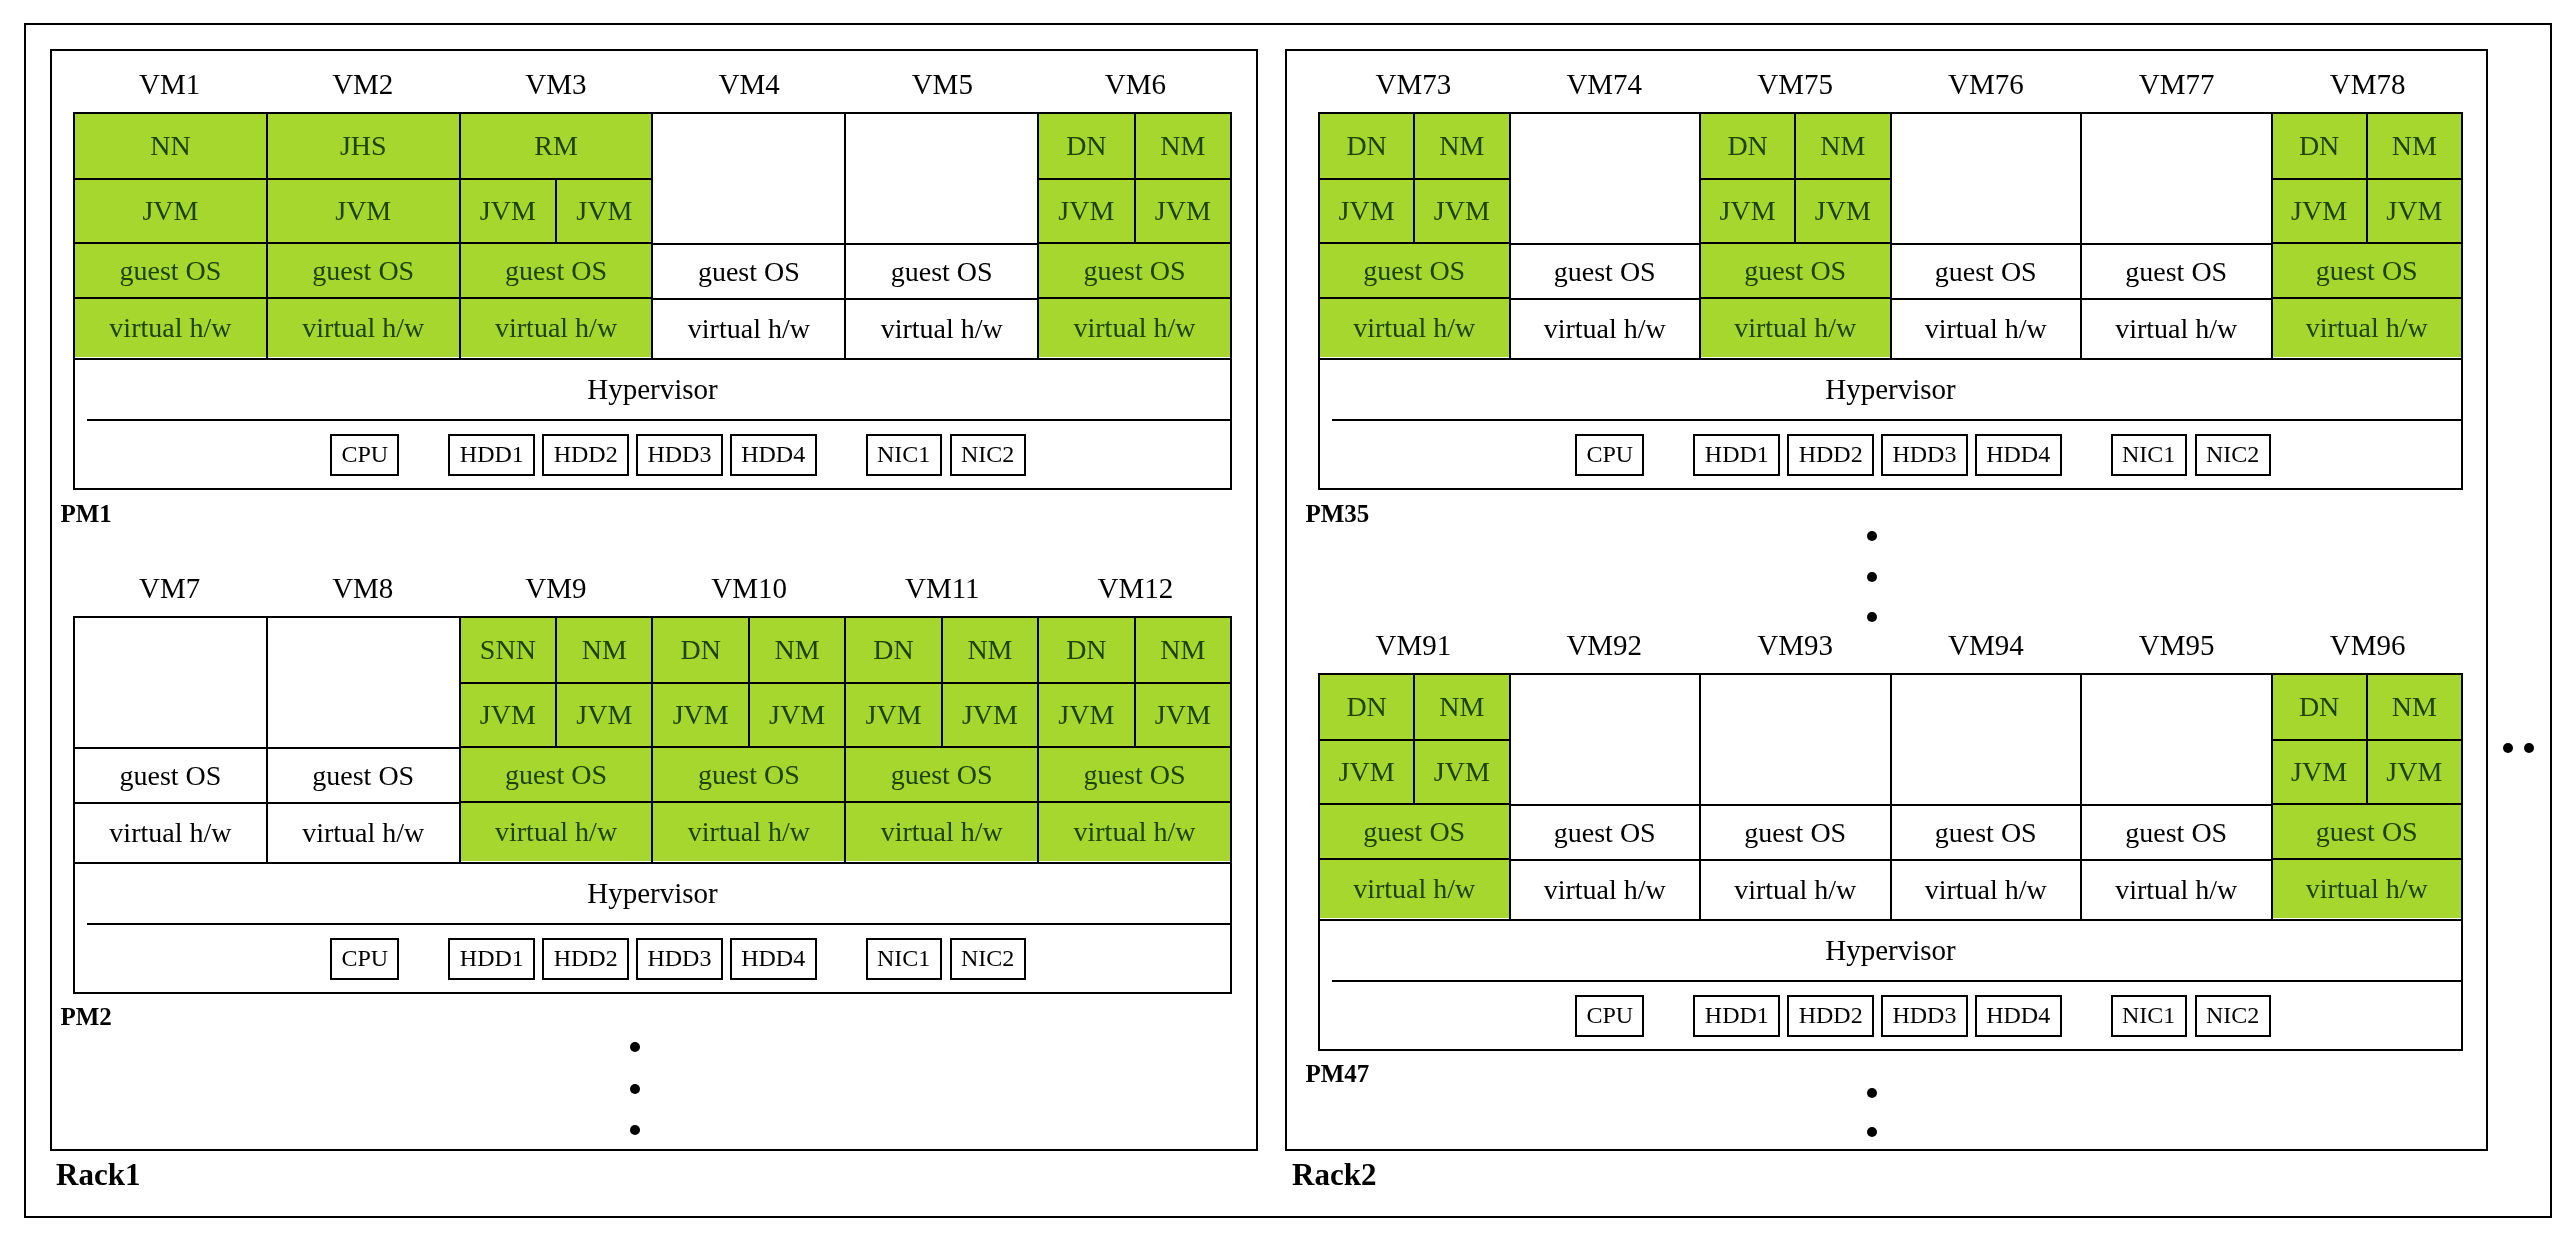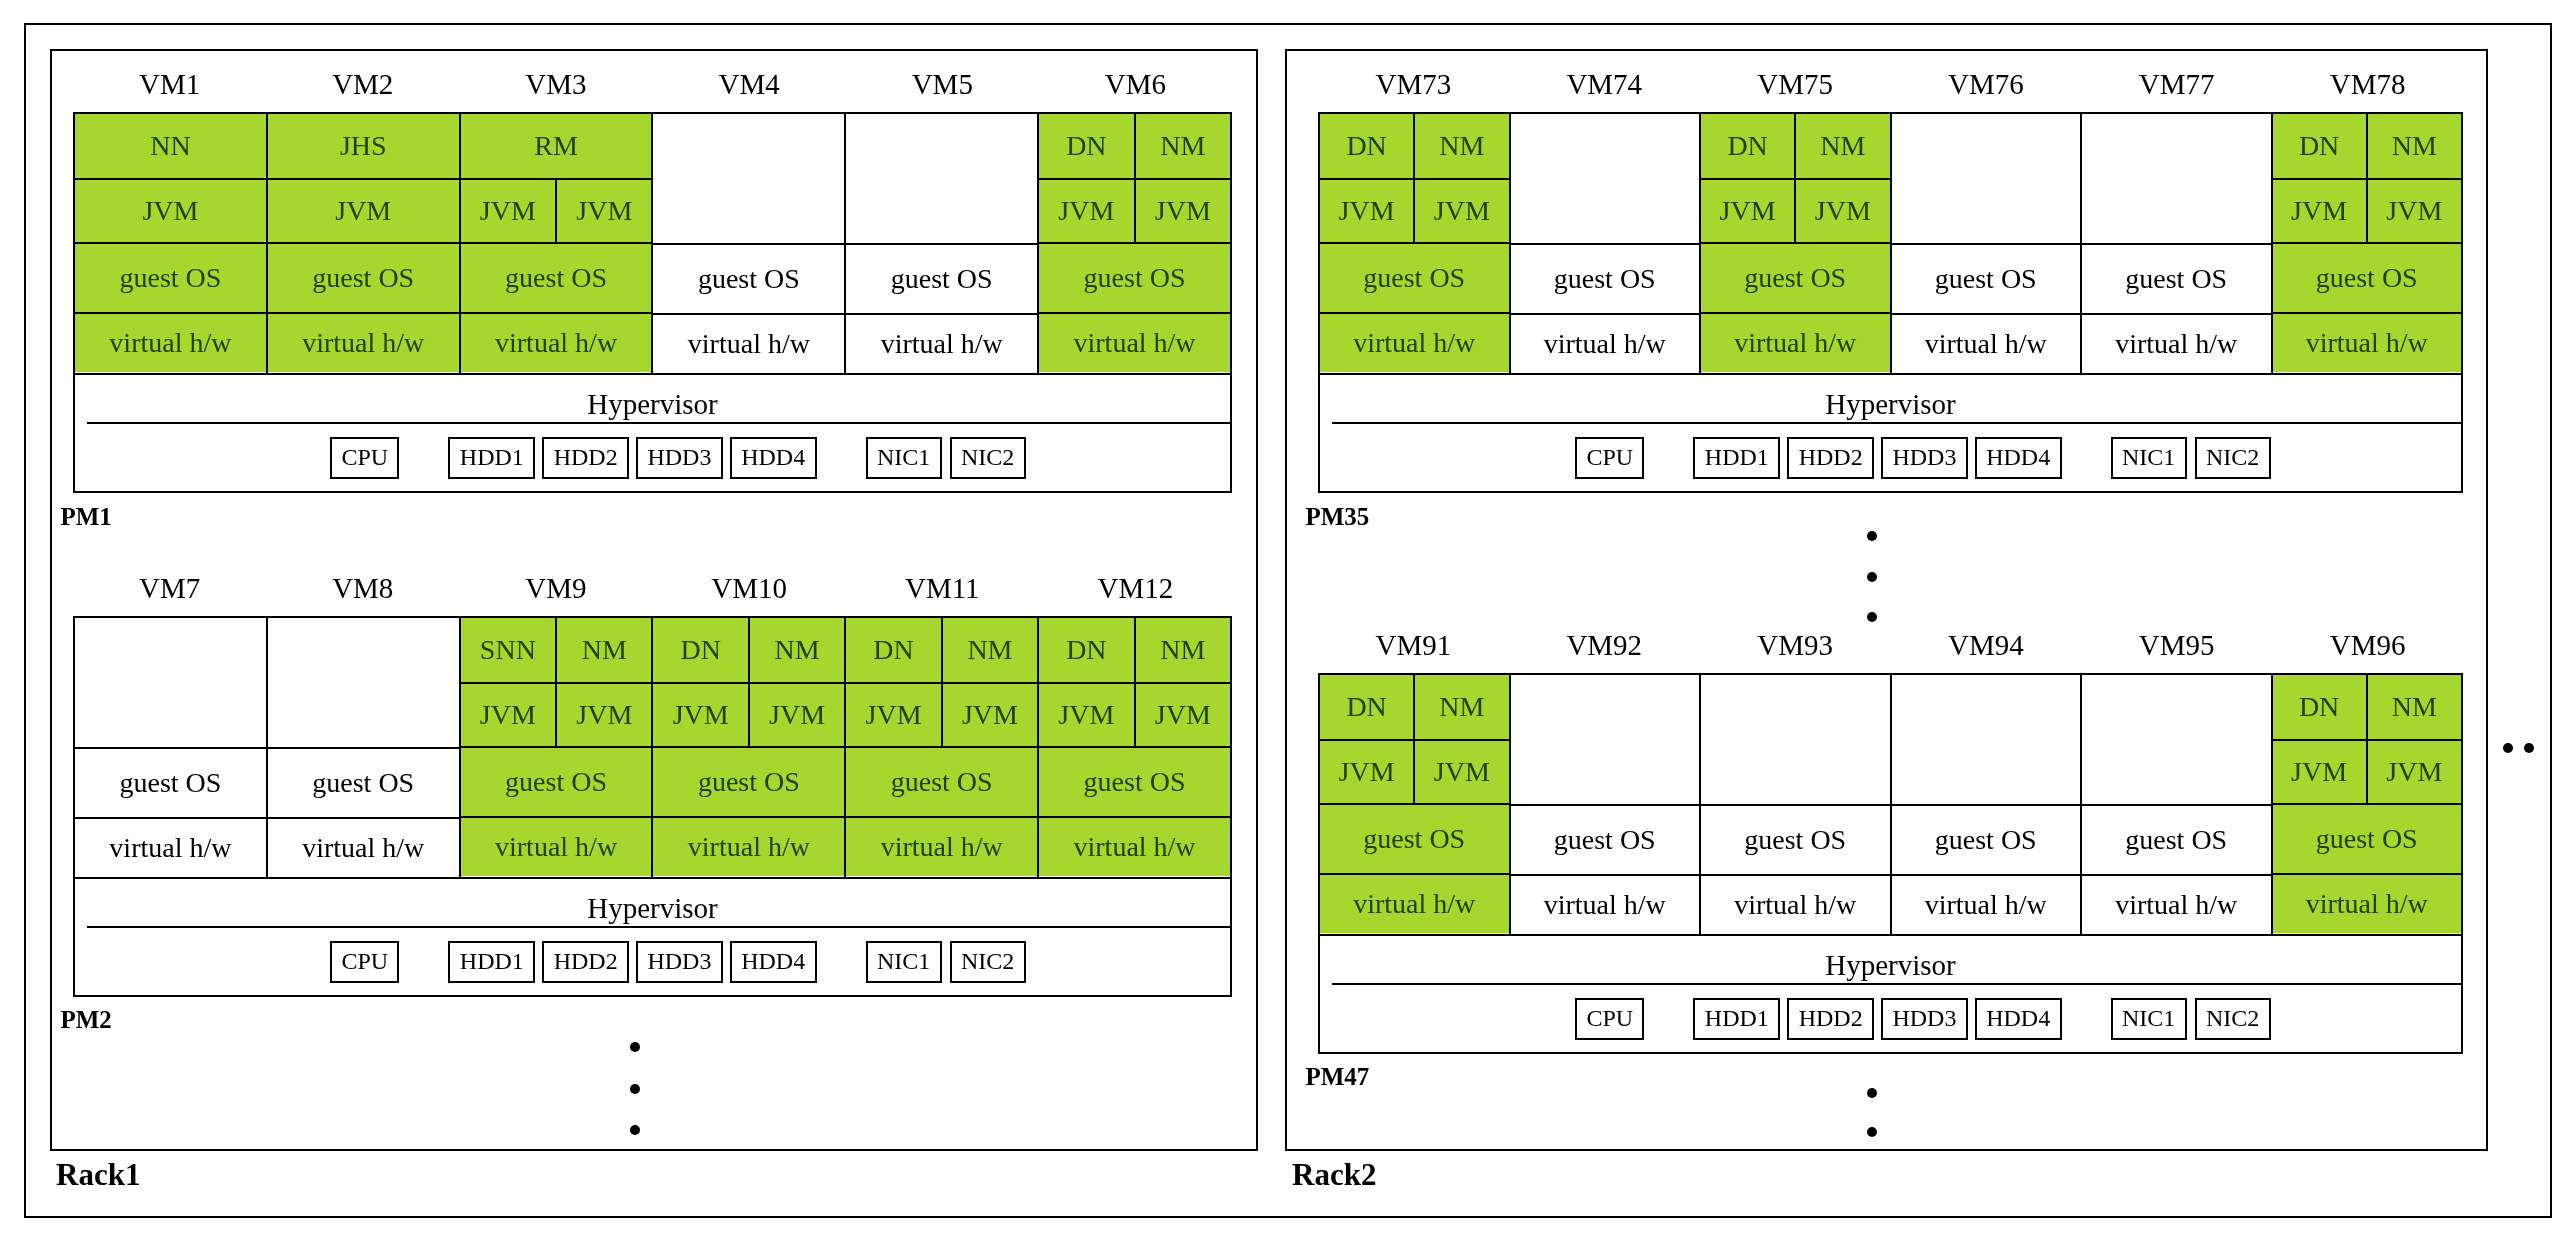--- a/index.html
+++ b/index.html
@@ -13,28 +13,28 @@
   .vm-headers{display:flex;height:55px;align-items:center;font-size:29px;}
   .vm-header{flex:1;text-align:center;}
   .pm-table{border:2.4px solid var(--border);box-sizing:border-box;background:#fff;}
   .vm-cols{display:flex;}
   .vm-col{flex:1;display:flex;flex-direction:column;}
   .vm-col + .vm-col{border-left:2.4px solid var(--border);}
   .row{box-sizing:border-box;}
   .row-app{height:64px;display:flex;border-radius:25px;}
   .row-jvm{height:64px;display:flex;border-top:2.4px solid var(--border);}
   .row-empty{height:129px;}
-  .row-os{height:70px;border-top:2.4px solid var(--border);}
+  .row-os{height:55px;border-top:2.4px solid var(--border);}
   .row-hw{height:60px;border-top:2.4px solid var(--border);}
   .half{flex:1;display:flex;align-items:center;justify-content:center;}
   .half + .half{border-left:2.4px solid var(--border);}
   .cellText{display:flex;align-items:center;justify-content:center;font-size:28px;}
   .g{background:var(--green);color:var(--green-text);}
   .w{background:#fff;color:#000;}
-  .hyp-row{height:49px;border-top:2.4px solid var(--border);text-align:center;
+  .hyp-row{height:61px;border-top:2.4px solid var(--border);text-align:center;
            line-height:58px;font-size:29px;box-sizing:border-box;}
   .hw-row{height:69px;border-top:2.4px solid var(--border);display:flex;align-items:center;box-sizing:border-box;margin-left:12px;}
   .hw-box{border:2.4px solid var(--border);height:42px;box-sizing:border-box;display:flex;
           align-items:center;padding:0 9.4px;font-size:24px;background:#fff;white-space:nowrap;}
   .hw-0{margin-left:243px;}
   .hw-1{margin-left:49px;}
   .hw-2,.hw-3,.hw-4{margin-left:7px;}
   .hw-5{margin-left:49px;}
   .hw-6{margin-left:7.8px;}
   .pm-label{margin-top:9.4px;margin-left:-12.5px;font-weight:bold;font-size:25px;}

